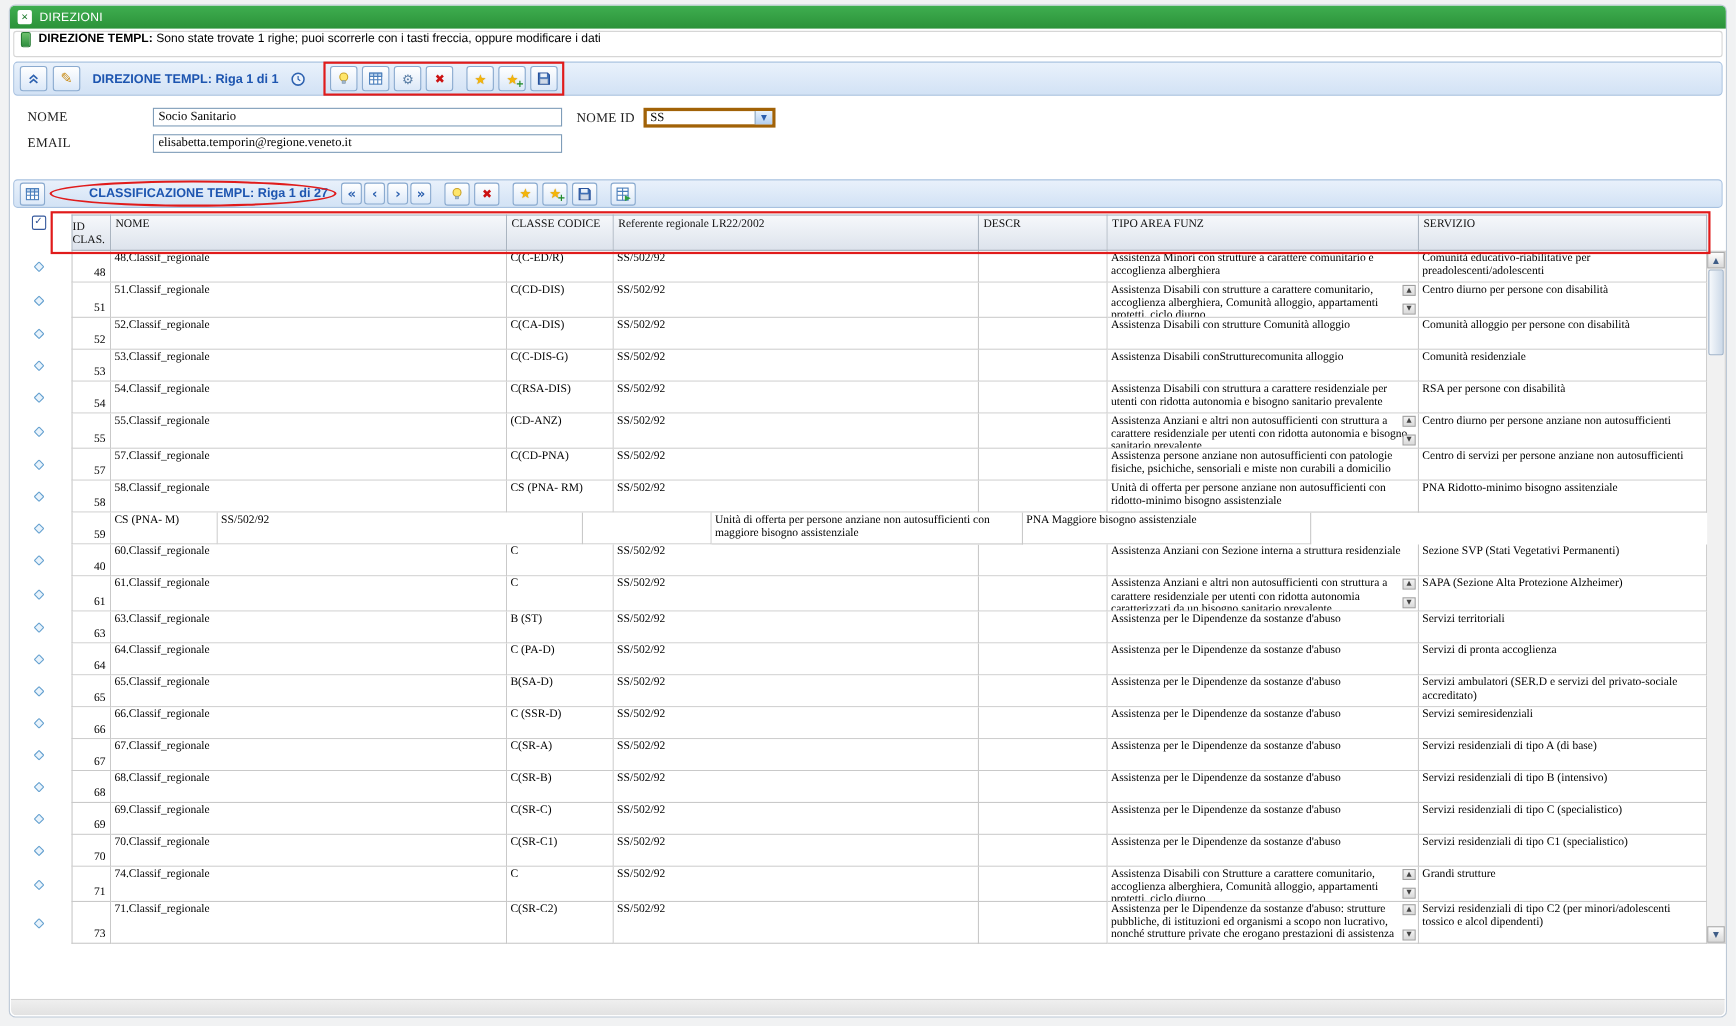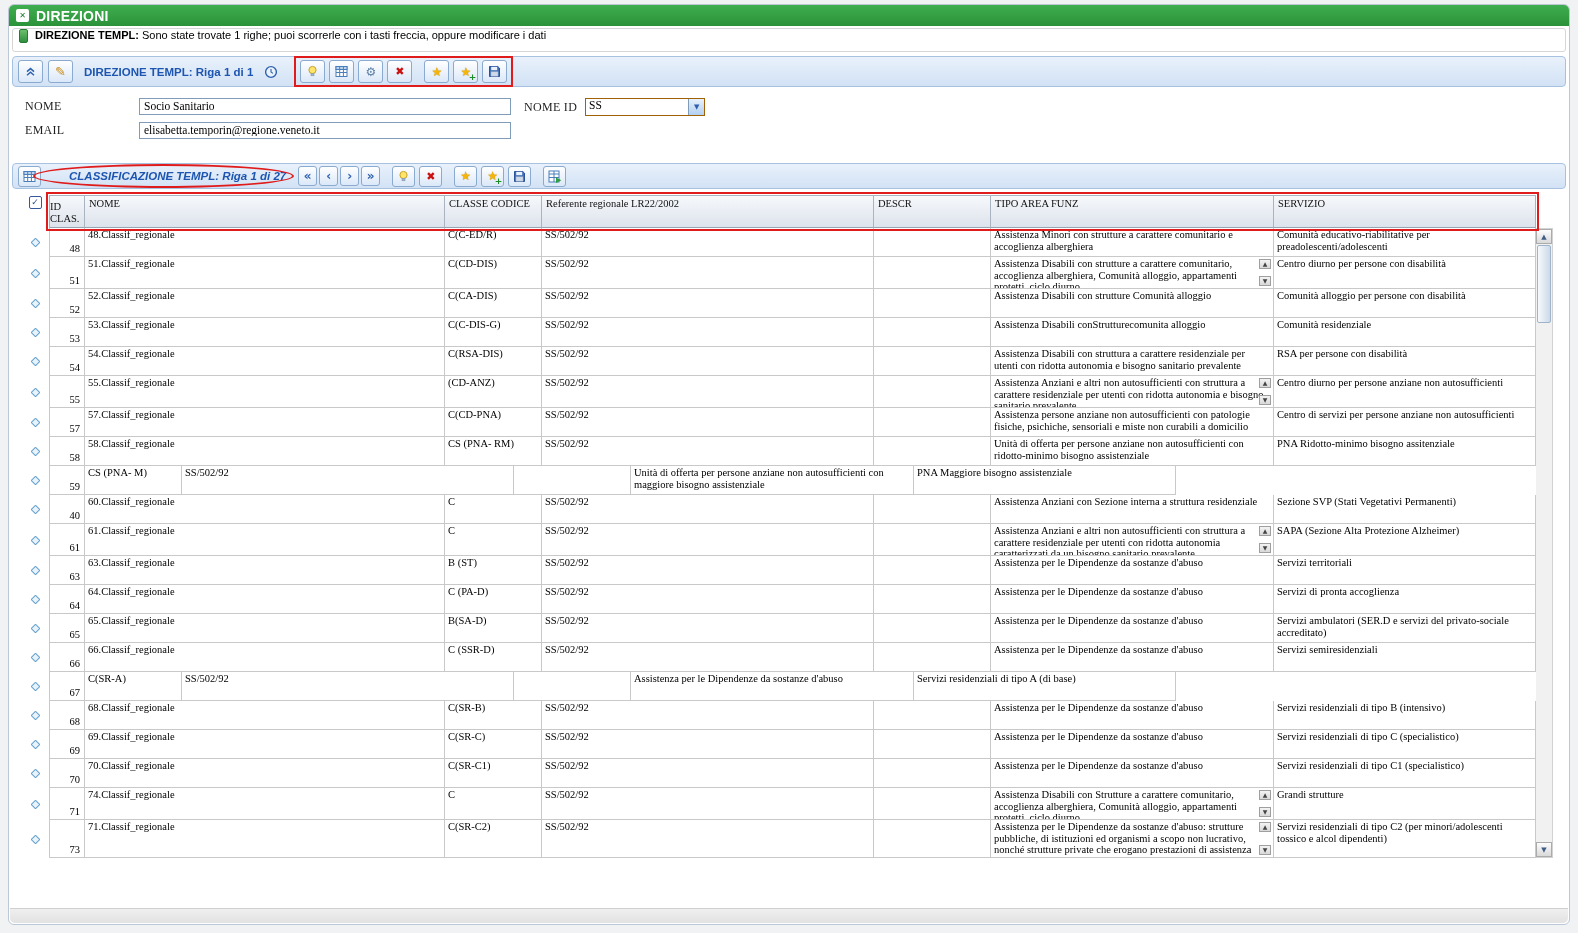--- a/index.html
+++ b/index.html
@@ -5,21 +5,21 @@
   * { margin:0; padding:0; box-sizing:border-box; }
   html,body { width:1578px; height:933px; }
   body { background:#f1f2f3; font-family:"Liberation Sans",sans-serif; position:relative; overflow:hidden; }
   .frame { position:absolute; left:8px; top:4px; width:1562px; height:921px; background:#fff;
            border:1px solid #bcc8d6; border-radius:6px; overflow:hidden; }
 
   
   .titlebar { height:21px; background:linear-gradient(#3fae50,#2b9239); display:flex; align-items:center; gap:7px; padding:0 7px; }
   .close-box { width:13px; height:13px; background:#fff; border-radius:2px; display:flex; align-items:center; justify-content:center; cursor:pointer; }
   .close-x { font:bold 8px "DejaVu Sans",sans-serif; color:#1d7a2c; line-height:1; }
-  .wtitle { color:#fff; font-weight:bold; font-size:14px; letter-spacing:.2px; }
+  .wtitle { color:#fff; font-weight:normal; font-size:11px; letter-spacing:.2px; }
 
   
   .msgbar { height:24px; margin:2px 3px 0; border:1px solid #d6d6d6; border-radius:3px; display:flex; gap:7px; padding:0 6px; background:#fff; }
   .msg-icon { width:9px; height:14px; background:linear-gradient(#6cc06c,#2f8f3f); border:1px solid #267a33; border-radius:2px; flex:0 0 9px; }
   .msg-text { font-size:11px; color:#000; }
   .msg-text b { font-weight:bold; }
 
   
   .toolbar { margin:4px 3px 0; background:linear-gradient(#e9f1fb,#d2e2f5); border:1px solid #a7c1e0; border-radius:4px; display:flex; align-items:center; padding:0 5px; }
   .tb1 { height:31px; gap:5px; }
@@ -27,21 +27,21 @@
   .tbtn { width:25px; height:23px; background:linear-gradient(#ffffff,#dbe8f8); border:1px solid #8aaacf; border-radius:3px;
           display:flex; align-items:center; justify-content:center; cursor:pointer; position:relative; padding:0; }
   .tb2 .tbtn { width:23px; height:21px; }
   .tbtn.sm { width:19px; height:20px; }
   .tb-title { font-weight:bold; font-size:11.5px; color:#1d55b0; white-space:nowrap; }
   .tb1 .tb-title { margin-left:6px;text-align:right; }
   .clock { margin-left:6px; display:flex; }
   .icon-group { position:relative; margin-left:12px; display:flex; gap:4px; padding:3px 5px; }
   .gap8 { margin-left:8px; }
   .navgrp { display:flex; gap:2px; margin-left:8px; }
-  .tb2 .tb-title { margin-left:24px;font-style:italic; }
+  .tb2 .tb-title { margin-left:36px; }
 
   
   .xred   { color:#cc1111; font:bold 11px "DejaVu Sans",sans-serif; line-height:1; }
   .star   { color:#f5b50a; font:12px "DejaVu Sans",sans-serif; line-height:1; text-shadow:0 0 1px #b07f00; }
   .plus-badge { position:absolute; right:1px; bottom:0; color:#1f8a28; font:bold 9px "DejaVu Sans",sans-serif; line-height:1; }
   .pencil { color:#c98a12; font:13px "DejaVu Sans",sans-serif; line-height:1; }
   .gear   { color:#5b7fa6; font:12px "DejaVu Sans",sans-serif; line-height:1; }
   .nav    { color:#2e62b0; font:bold 12px "DejaVu Sans",sans-serif; line-height:1; }
 
   
@@ -50,21 +50,21 @@
   .annot-ellipse { position:absolute; left:-36px; right:-8px; top:-6px; bottom:-6px; border:2px solid #e01b1b; border-radius:50%; pointer-events:none; z-index:6; }
   .annot-rect2 { position:absolute; left:-3px; top:-3px; right:-3px; bottom:-3px; border:2px solid #e01b1b; pointer-events:none; z-index:6; }
 
   
   .form-area { height:72px; position:relative; padding:9px 0 0 16px; }
   .frow { height:20px; margin-bottom:4px; display:flex; align-items:center; }
   .flabel { width:114px; font:12px "Liberation Serif",serif; color:#1f1f1f; letter-spacing:.3px; }
   .txt { width:372px; height:17px; border:1px solid #7f9db9; font:11.5px "Liberation Serif",serif; padding:1px 4px; color:#000; background:#fff; }
   .nomeid { position:absolute; left:515px; top:11px; display:flex; align-items:center; gap:8px; }
   .flabel2 { font:12px "Liberation Serif",serif; color:#1f1f1f; letter-spacing:.3px; }
-  .select { width:120px; height:18px; border:1px solid #a16207; background:#fff; display:flex; align-items:flex-start; cursor:pointer; }
+  .select { width:120px; height:18px; border:3px solid #a16207; background:#fff; display:flex; align-items:flex-end; cursor:pointer; }
   .sel-text { flex:1; font:11.5px "Liberation Serif",serif; padding:0 3px; }
   .sel-btn { width:16px; align-self:stretch; background:linear-gradient(#e7f1fc,#b3cff0); border-left:1px solid #7f9db9;
              display:flex; align-items:center; justify-content:center; color:#2c5fae; font-size:7px; font-family:"DejaVu Sans",sans-serif; }
 
   
   .table { margin:6px 0 0 12px; }
   .thead { display:flex; }
   .icon-col { width:28px; flex:0 0 28px; display:flex; justify-content:center; }
   .thead .icon-col { align-items:flex-start; padding-top:1px; }
   .cb { width:13px; height:13px; border:1px solid #35589c; background:#fff; display:flex; align-items:center; justify-content:center; border-radius:2px; cursor:pointer; }
@@ -75,21 +75,21 @@
   .hc:first-child { border-left:1px solid #aab4c0; }
   .tbody-wrap { display:flex; }
   .rows { display:flex; flex-direction:column; }
   .tr { display:flex; height:29px; }
   .tr.mid { height:32px; }
   .tr.tall { height:38px; }
   .tr .icon-col { align-items:center; }
   .diamond { width:7px; height:7px; border:1.5px solid #64a0cf; background:#e8f3fc; transform:rotate(45deg); border-radius:1px; }
   .c { background:#fff; border-right:1px solid #c9c9c9; border-bottom:1px solid #c9c9c9;
        font:10.5px/11.5px "Liberation Serif",serif; color:#000; padding:1px 3px; overflow:hidden; }
-  .c-id   { flex:0 0 36px; border-left:1px solid #c9c9c9; display:flex; align-items:flex-end; justify-content:flex-end; padding:0 4px 2px 0; }
+  .c-id   { flex:0 0 36px; border-left:1px solid #c9c9c9; display:flex; align-items:flex-end; justify-content:flex-end; padding:0 4px 2px 0;margin-left:16px; }
   .c-nome { flex:0 0 360px; }
   .c-classe { flex:0 0 97px; }
   .c-ref  { flex:0 0 332px; }
   .c-descr{ flex:0 0 117px; }
   .c-tipo { flex:0 0 283px; position:relative; padding-right:7px; }
   .c-serv { flex:0 0 262px; }
   .cell-scroll { position:absolute; right:2px; top:2px; bottom:2px; display:flex; flex-direction:column; justify-content:space-between; }
   .csb { width:12px; height:10px; background:linear-gradient(#f3f3f3,#d9d9d9); border:1px solid #9f9f9f;
          font-size:6px; line-height:8px; text-align:center; color:#444; font-family:"DejaVu Sans",sans-serif; cursor:pointer; }
 
@@ -547,20 +547,21 @@
     <div class="c c-serv"><span class="servv">Servizi semiresidenziali</span></div>
   </div>
 
   <div class="tr">
     <div class="icon-col">
       <span class="diamond"></span>
     </div>
     <div class="c c-id">
               <span class="idv">67</span>
             </div>
+    <div class="c c-nome"><span class="nomev">67.Classif_regionale</span></div>
     <div class="c c-classe"><span class="classev">C(SR-A)</span></div>
     <div class="c c-ref"><span class="refv">SS/502/92</span></div>
     <div class="c c-descr"><span class="descrv"></span></div>
     <div class="c c-tipo">
       <span class="tipov">Assistenza per le Dipendenze da sostanze d'abuso</span>
       
     </div>
     <div class="c c-serv"><span class="servv">Servizi residenziali di tipo A (di base)</span></div>
   </div>
 

